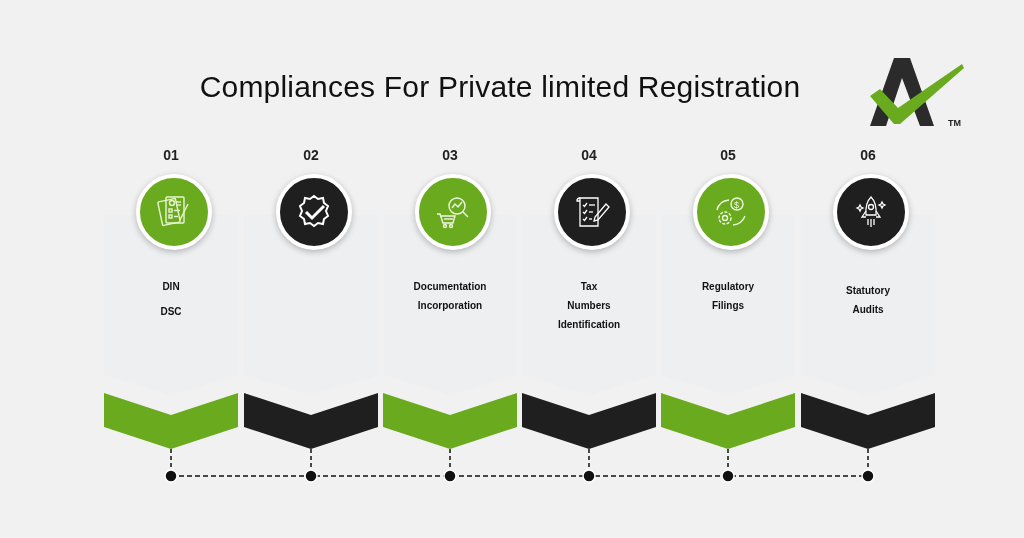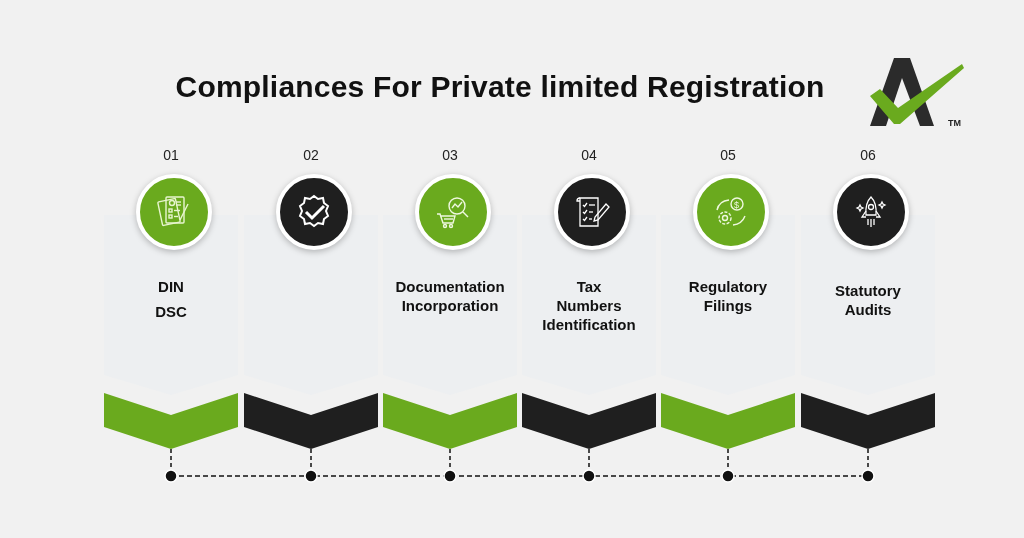--- a/index.html
+++ b/index.html
@@ -4,36 +4,36 @@
 <style>
   html, body { margin:0; padding:0; }
   body {
     width:1024px; height:538px; overflow:hidden;
     background:#f1f1f1;
     font-family:"Liberation Sans", "DejaVu Sans", sans-serif;
     position:relative;
   }
   .title {
     position:absolute; left:0; width:1000px; top:70px;
-    text-align:center; font-weight:700; font-size:30px; color:#111;
+    text-align:center; font-weight:400; font-size:30px; color:#111;
     letter-spacing:0.2px;
   }
   .logo { position:absolute; left:864px; top:56px; width:110px; height:80px; }
   .step { position:absolute; top:0; width:134px; height:538px; }
   .num {
     position:absolute; top:147px; width:134px; text-align:center;
-    font-size:14px; color:#222;
+    font-size:14px; color:#222;font-weight:bold;
   }
   .card {
     position:absolute; top:215px; left:0; width:134px; height:180px;
   }
   .card svg { position:absolute; left:0; top:0; }
   .label {
     position:absolute; top:62px; left:6px; width:122px; text-align:center;
-    font-weight:700; font-size:15px; line-height:19px; color:#111;
+    font-weight:700; font-size:10px; line-height:19px; color:#111;
   }
   .circle {
     position:absolute; top:174px; left:32px; width:68px; height:68px;
     border-radius:50%; border:4px solid #fff;
     box-shadow:0 2px 6px rgba(0,0,0,0.25);
     display:flex; align-items:center; justify-content:center;
   }
   .chev { position:absolute; top:393px; left:0; }
   .timeline { position:absolute; left:0; top:0; }
 </style>

